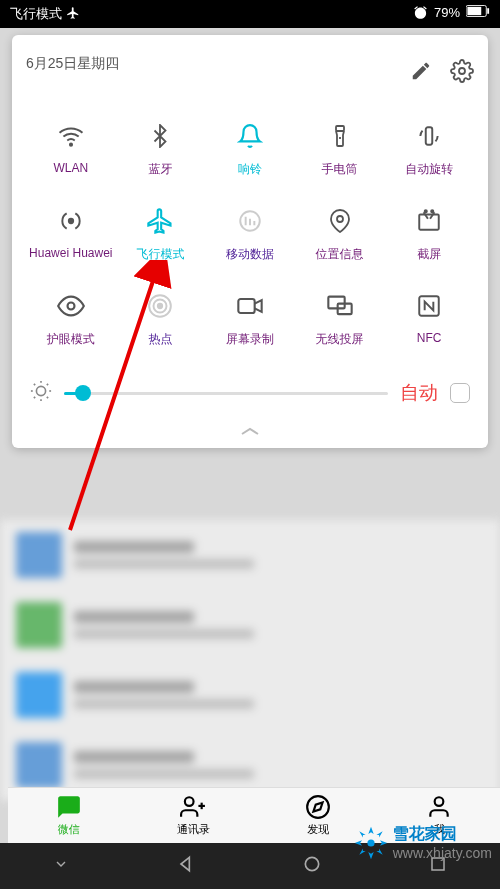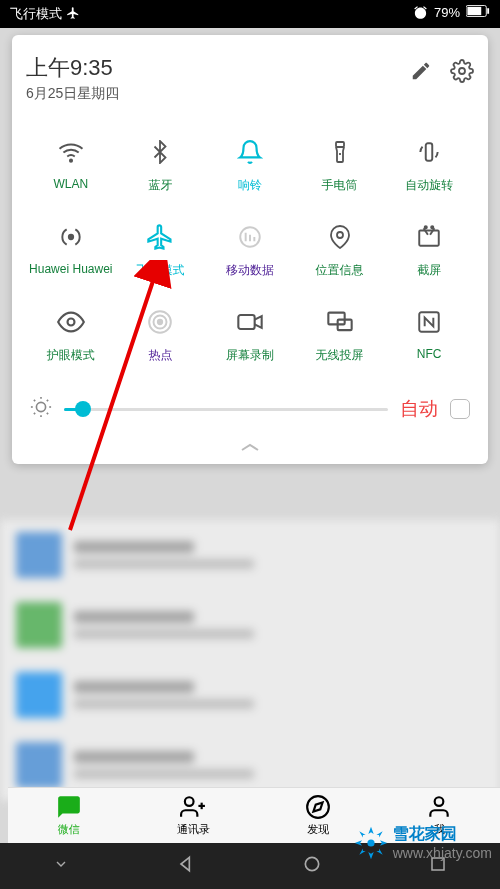--- a/index.html
+++ b/index.html
@@ -13,21 +13,21 @@
     
     .panel-header { display: flex; justify-content: space-between; align-items: flex-start; margin-bottom: 20px; }
     .time-block { display: flex; flex-direction: column; }
     .time { font-size: 22px; font-weight: 400; color: #333; }
     .date { font-size: 14px; color: #555; margin-top: 2px; }
     .header-icons { display: flex; gap: 18px; align-items: center; padding-top: 6px; }
     
     .toggle-grid { display: grid; grid-template-columns: repeat(5, 1fr); gap: 0; }
     .toggle { display: flex; flex-direction: column; align-items: center; justify-content: flex-start; padding: 14px 0; cursor: pointer; }
     .toggle-icon { height: 30px; display: flex; align-items: center; justify-content: center; color: #555; margin-bottom: 10px; }
-    .toggle-label { font-size: 12px; color: #15803d; text-align: center; white-space: nowrap; }
+    .toggle-label { font-size: 12px; color: #701a75; text-align: center; white-space: nowrap; }
     .toggle.active .toggle-icon { color: #00bcd4; }
     .toggle.active .toggle-label { color: #00bcd4; }
     .toggle.disabled .toggle-icon { color: #ccc; }
     .toggle.disabled .toggle-label { color: #4c1d95; }
     
     .brightness-row { display: flex; align-items: center; gap: 12px; padding: 18px 4px 12px; }
     .slider-track { flex: 1; height: 3px; background: #ddd; border-radius: 2px; position: relative; }
     .slider-fill { position: absolute; left: 0; top: 0; height: 100%; width: 6%; background: #00bcd4; border-radius: 2px; }
     .slider-thumb { position: absolute; left: 6%; top: 50%; transform: translate(-50%, -50%); width: 16px; height: 16px; background: #00bcd4; border-radius: 50%; }
     .auto-label { font-size: 19px; color: #ef4444; }
@@ -84,21 +84,20 @@
           <rect x="1.5" y="1.5" width="15" height="9" fill="currentColor"></rect>
           <rect x="23" y="3" width="2" height="6" fill="currentColor"></rect>
         </svg>
     </span>
   </div>
 </div>
 
 <div class="panel">
   <div class="panel-header">
     <div class="time-block">
-      <div class="time">上午9:35</div>
       <div class="date">6月25日星期四</div>
     </div>
     <div class="header-icons">
       <span>
         <svg width="22" height="22" viewBox="0 0 24 24" fill="none" stroke="#555" stroke-width="2">
             <path d="M3 17.25V21h3.75L17.81 9.94l-3.75-3.75L3 17.25zM20.71 7.04c.39-.39.39-1.02 0-1.41l-2.34-2.34c-.39-.39-1.02-.39-1.41 0l-1.83 1.83 3.75 3.75 1.83-1.83z" fill="#555" stroke="none"></path>
           </svg>
       </span>
       <span>
         <svg width="24" height="24" viewBox="0 0 24 24" fill="none" stroke="#555" stroke-width="1.8">

